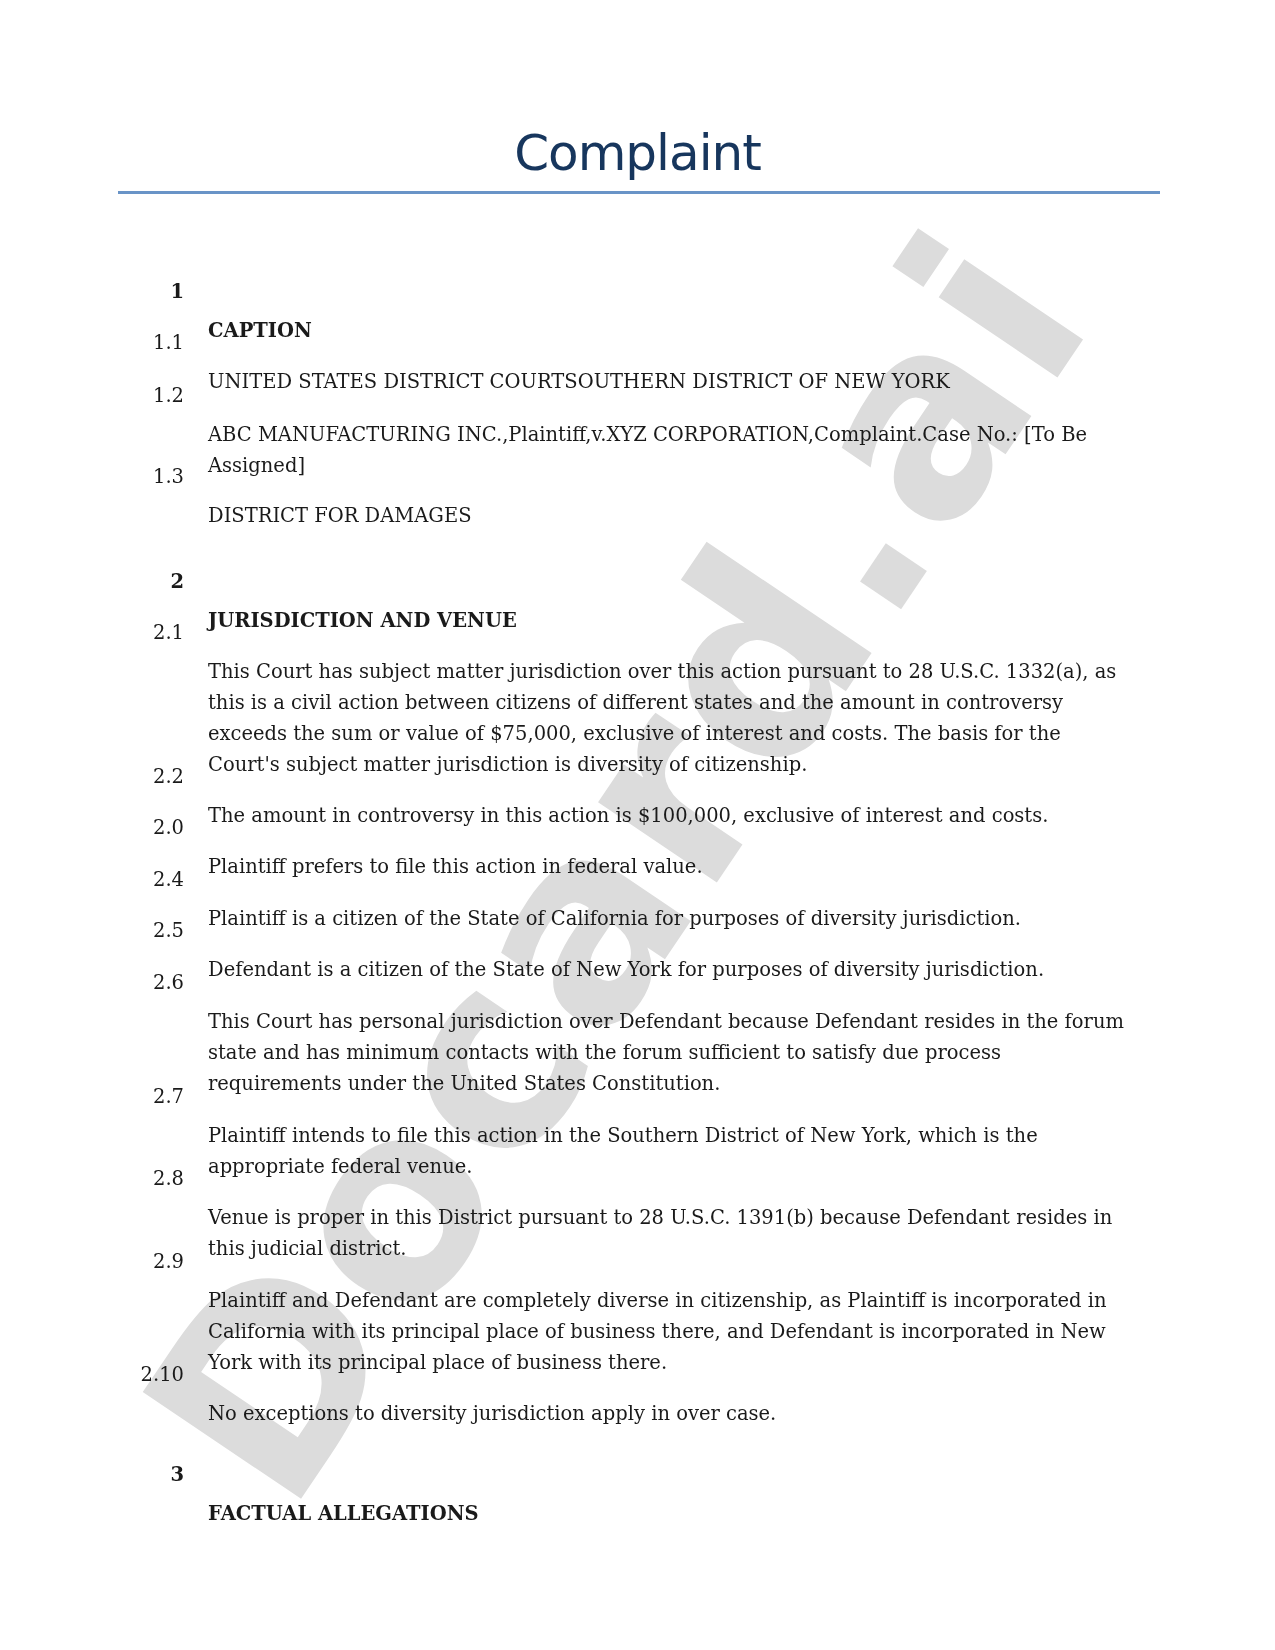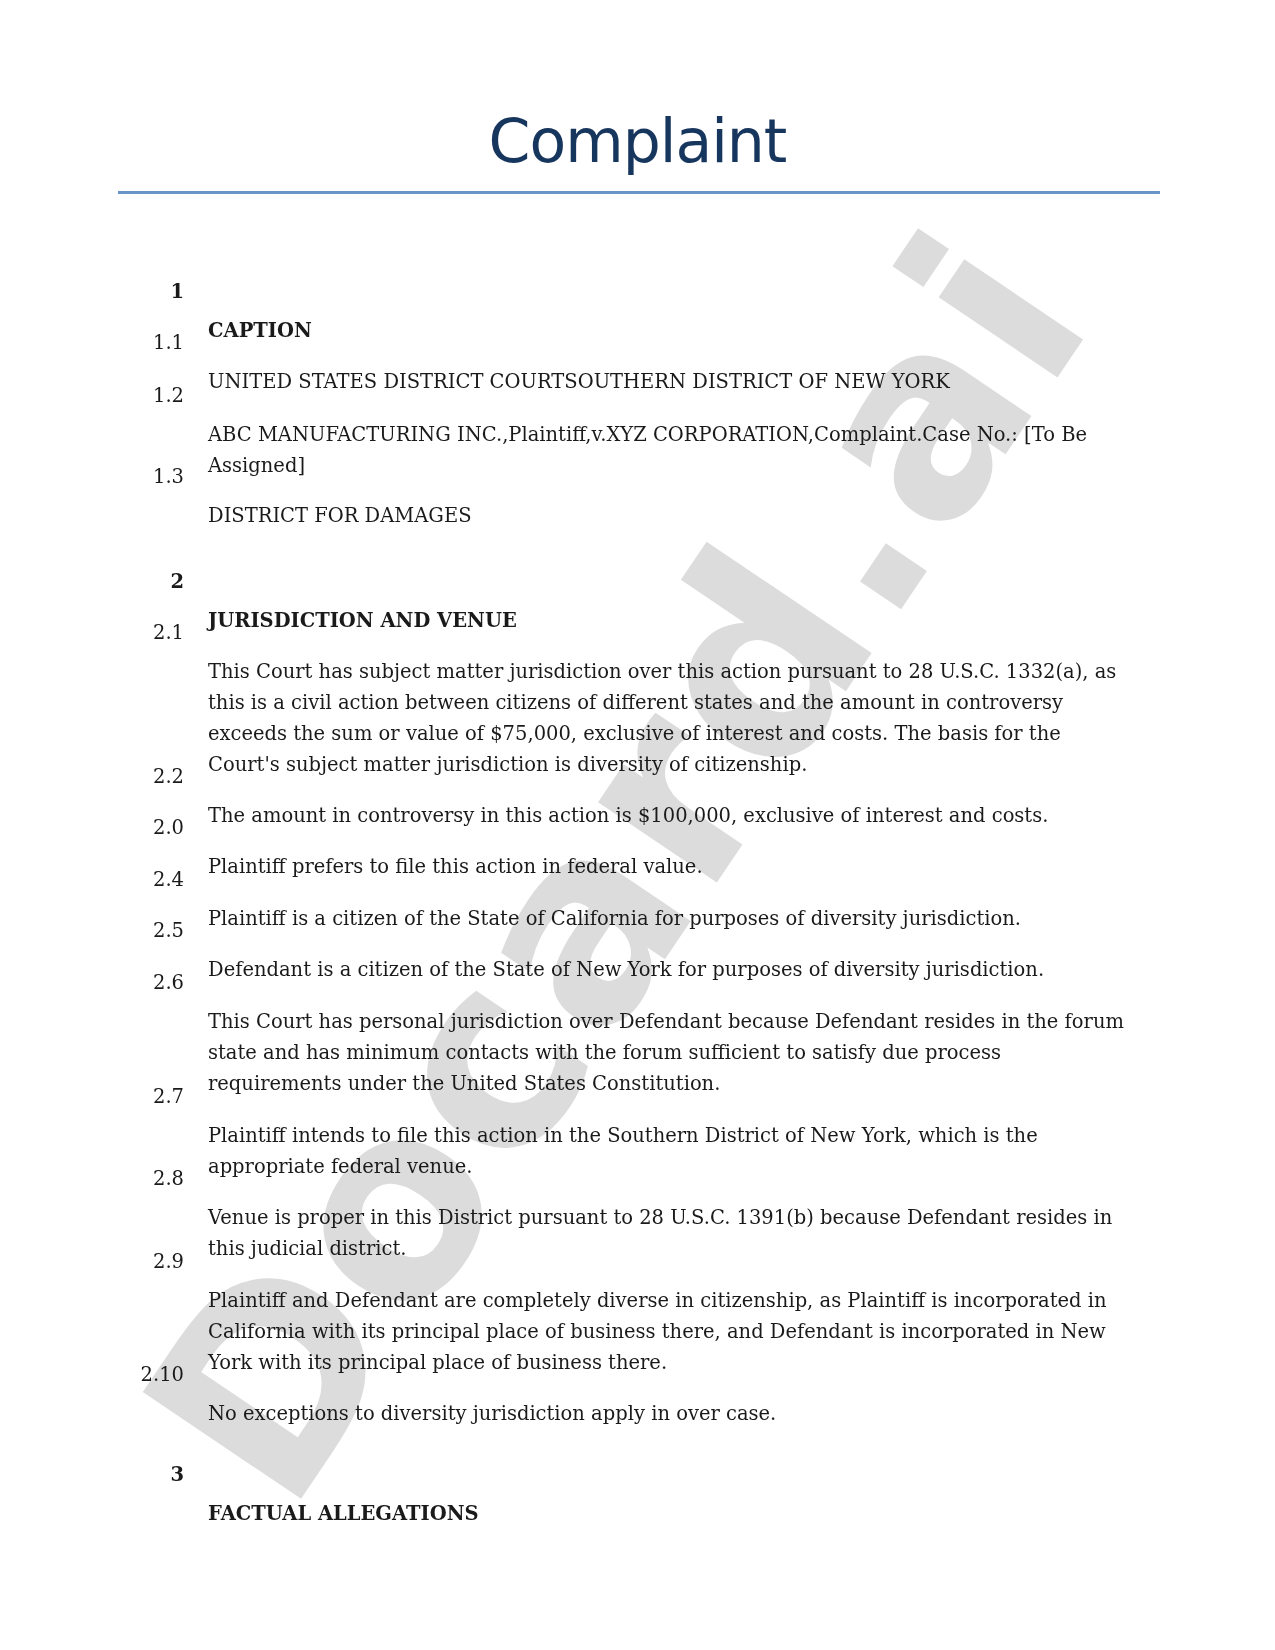--- a/index.html
+++ b/index.html
@@ -15,24 +15,24 @@
       font-size: 262px;
       letter-spacing: 4px;
       color: #dcdcdc;
       white-space: nowrap;
       line-height: 1;
       z-index: 0;
       user-select: none;
     }
 
     .title {
-      position: absolute; left: 0; top: 106px; width: 1275px;
+      position: absolute; left: 0; top: 124px; width: 1275px;
       text-align: center;
       font-family: "DejaVu Sans", sans-serif;
-      font-size: 60px;
+      font-size: 50px;
       color: #17365d;
       letter-spacing: -1px;
       z-index: 1;
     }
     .title-rule {
       position: absolute; left: 118px; top: 191px; width: 1042px; height: 3px;
       background: #4f81bd; opacity: 0.85; z-index: 1;
     }
 
     .content { position: absolute; left: 0; top: 0; width: 1275px; z-index: 1; }

